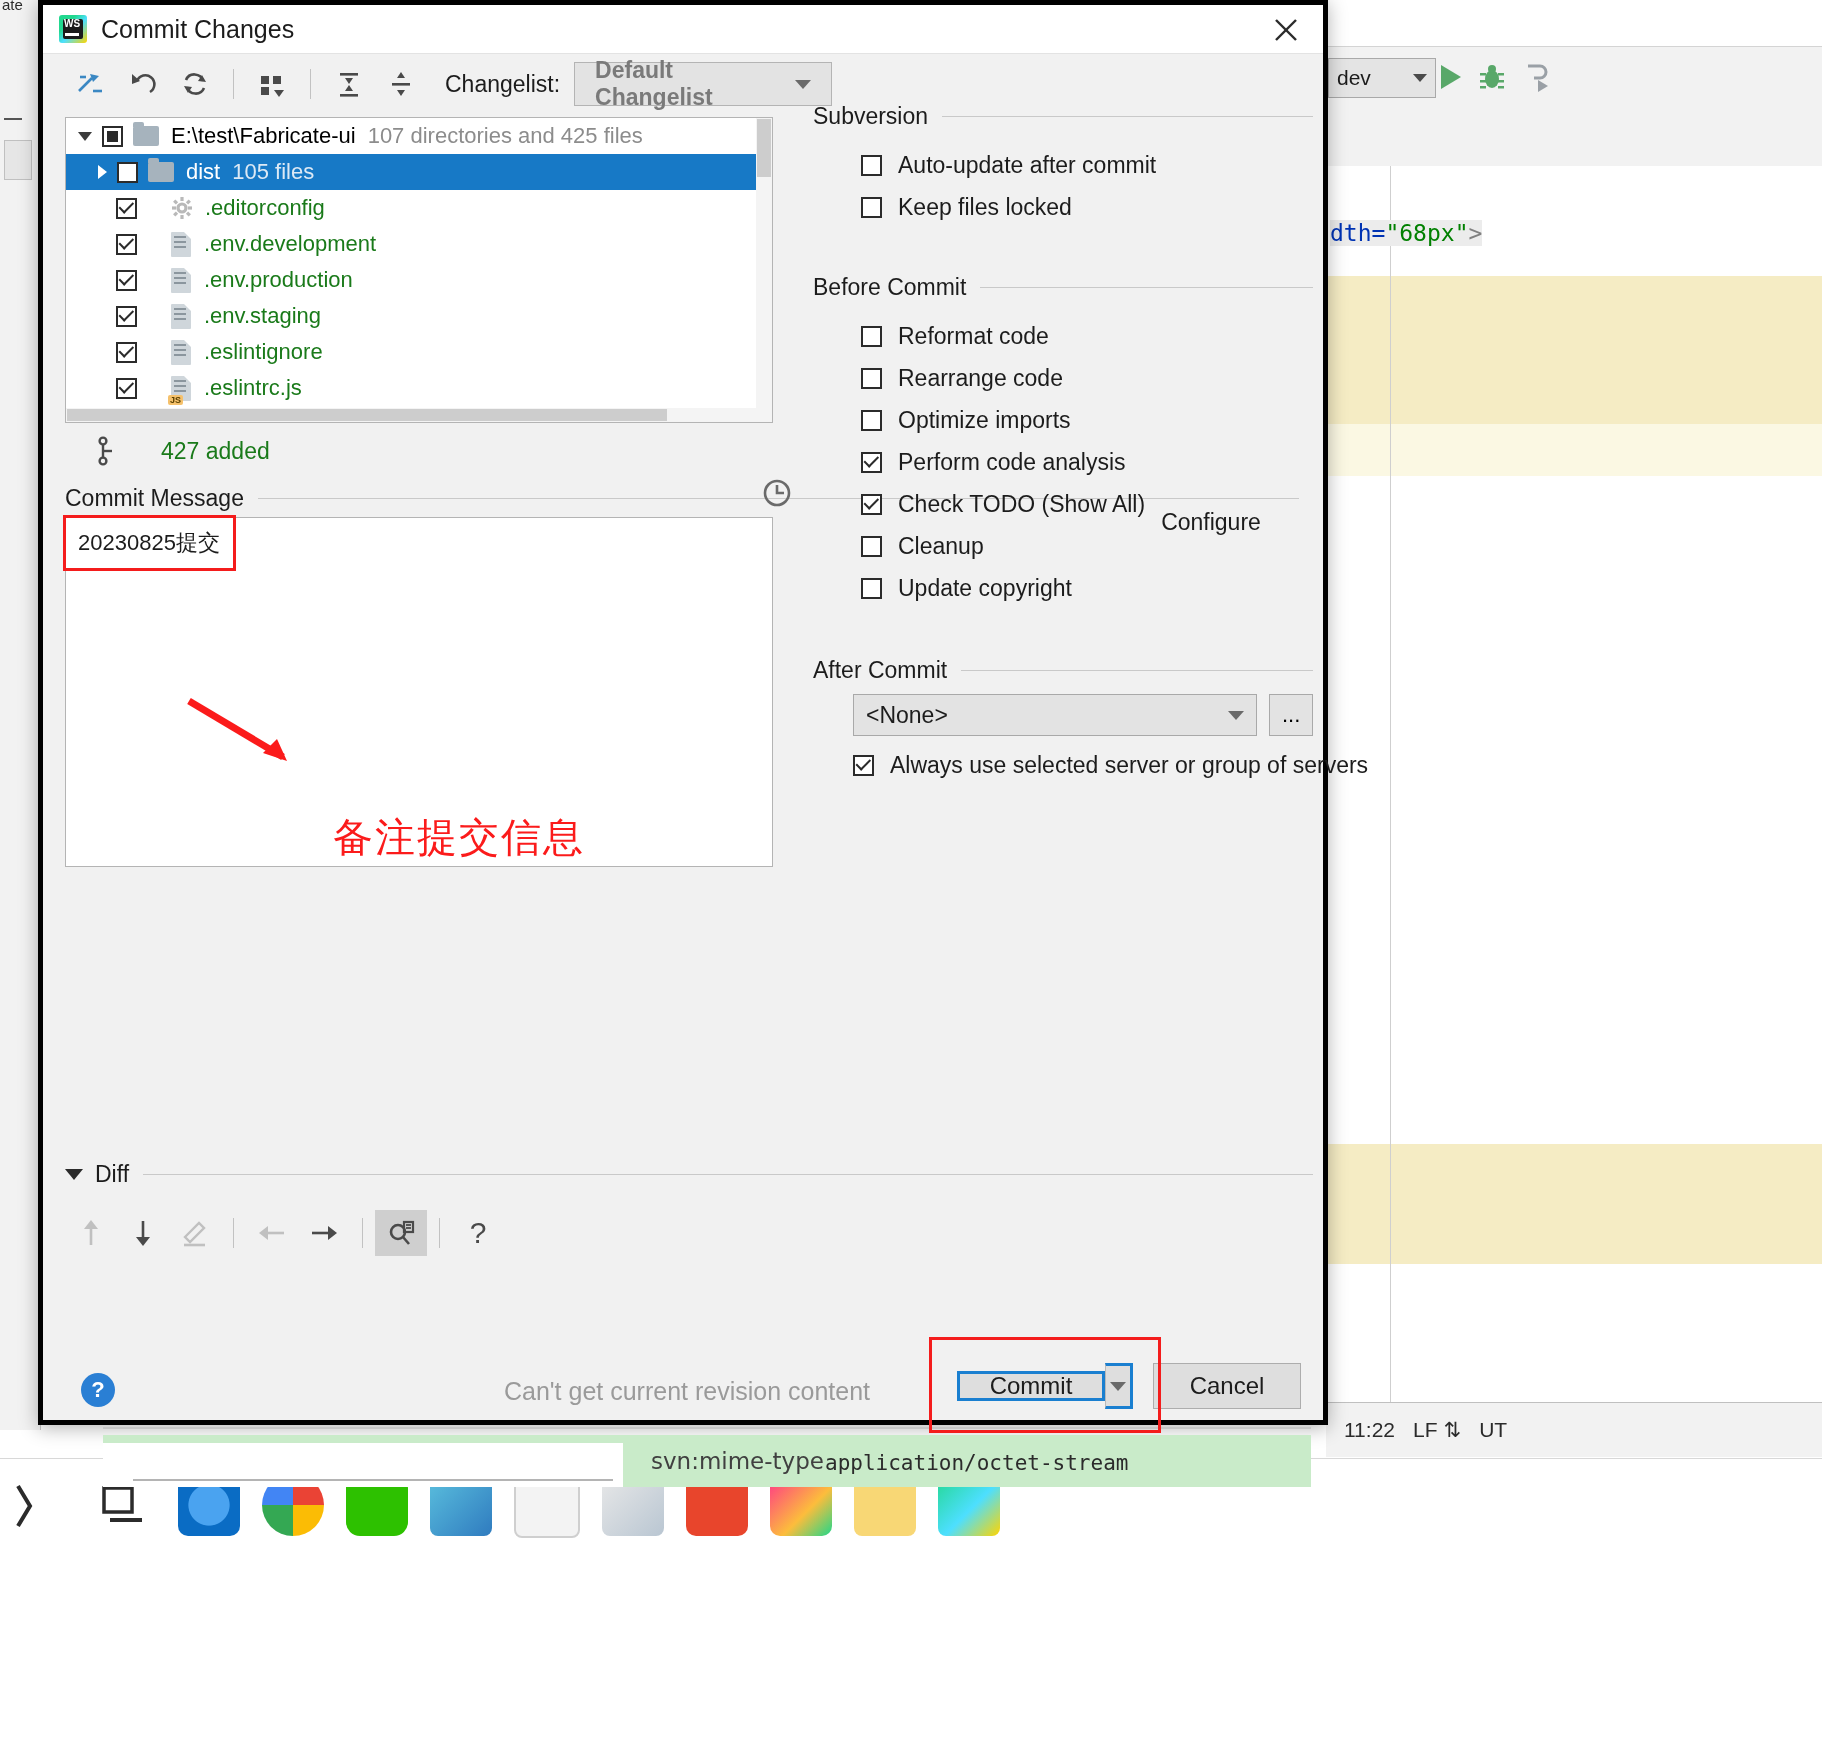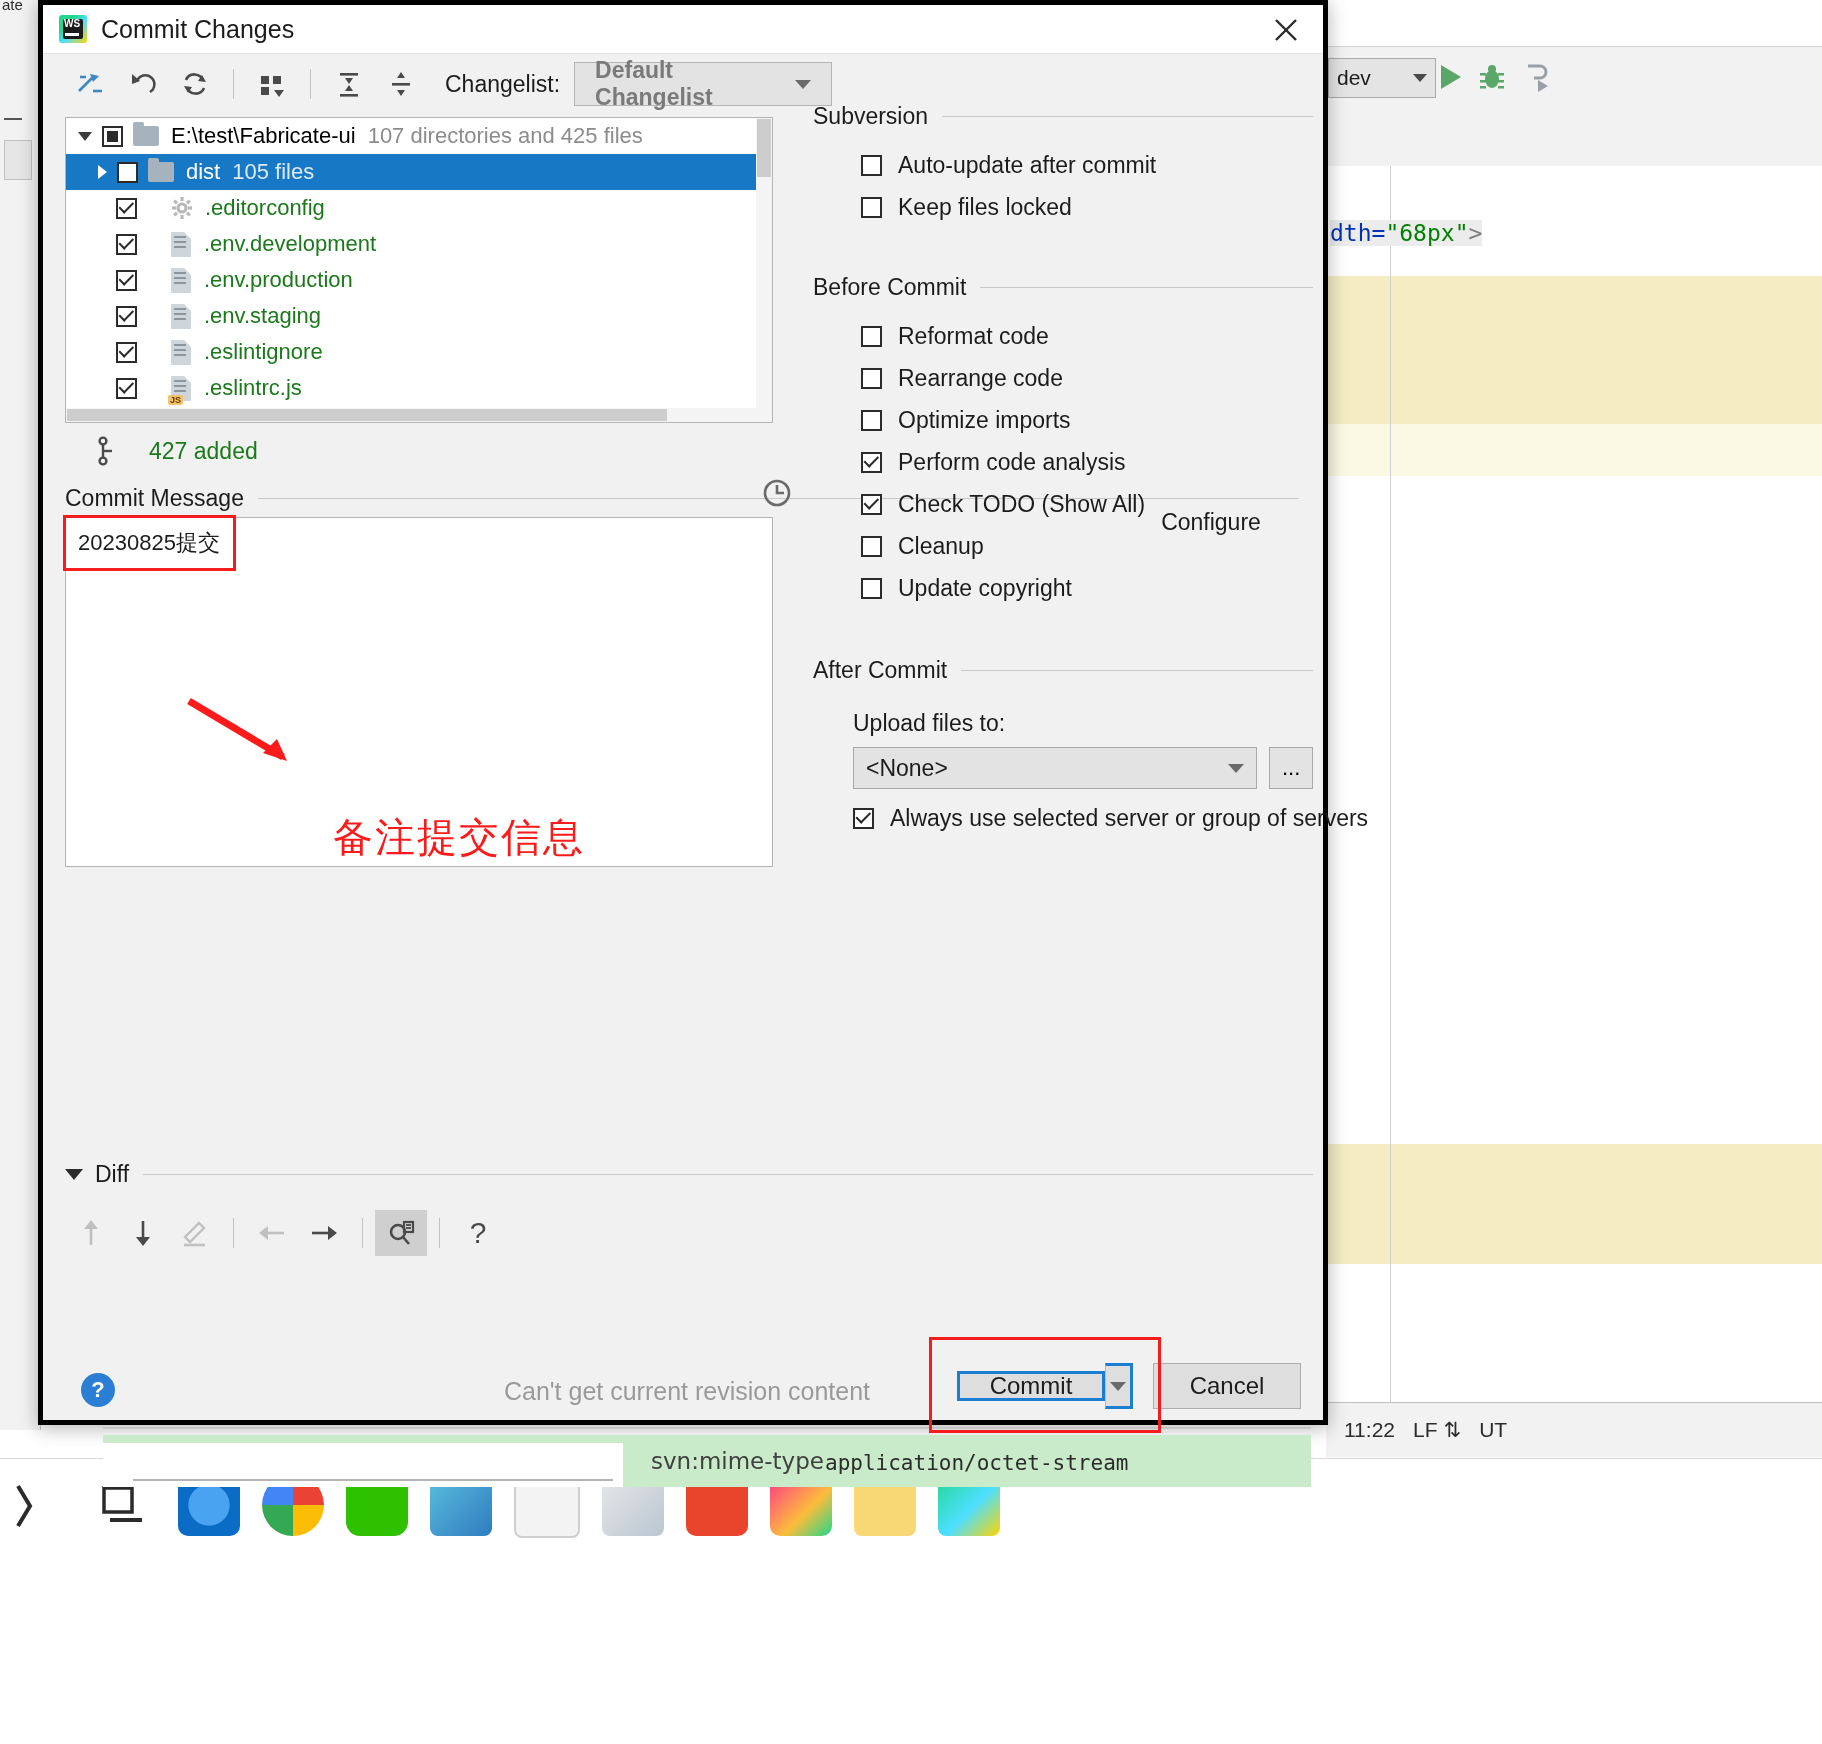--- a/index.html
+++ b/index.html
@@ -84,21 +84,21 @@
   .docicon i{position:absolute;left:3px;top:9px;width:12px;height:2px;background:#8b969e;box-shadow:0 5px 0 #8b969e, 0 -5px 0 #8b969e;}
   .jsbadge{position:absolute;left:-3px;bottom:-4px;background:#f5c16c;color:#5a4000;font-size:9px;font-weight:bold;padding:0 2px;border-radius:2px;font-family:"Liberation Sans",sans-serif;}
   .green{color:#1a7a1a;}
   .scroll-v{position:absolute;right:0;top:0;width:16px;height:304px;background:#f4f4f4;}
   .scroll-thumb{position:absolute;right:1px;top:1px;width:14px;height:58px;background:#cdcdcd;}
   .scroll-h{position:absolute;left:0;bottom:0;height:14px;width:692px;background:#f4f4f4;}
   .scroll-hthumb{position:absolute;left:1px;bottom:1px;width:600px;height:12px;background:#cdcdcd;}
 
   .added-row{position:absolute;left:22px;top:312px;height:44px;display:flex;align-items:center;}
   .branch-ico{width:28px;height:30px;margin-left:32px;}
-  .added-txt{font-size:23px;color:#1a7a1a;margin-left:24px;}
+  .added-txt{font-size:23px;color:#1a7a1a;margin-left:36px;}
 
   .cm-head{position:absolute;left:22px;top:368px;width:1248px;display:flex;align-items:center;}
   .cm-head .lbl{font-size:23px;color:#1c1c1c;}
   .cm-head .rule{flex:1;height:1px;background:#c9c9c9;margin:0 14px 0 14px;}
   .hist-icon{position:absolute;left:718px;top:360px;width:32px;height:32px;}
   .cm-box{position:absolute;left:22px;top:400px;width:708px;height:350px;background:#ffffff;border:1px solid #b4b4b4;box-sizing:border-box;}
   .cm-text{padding:10px 0 0 12px;font-size:22px;color:#1c1c1c;font-family:"Liberation Sans","DejaVu Sans",sans-serif;}
   .redbox-msg{position:absolute;left:5px;top:-18px;width:170px;height:56px;border:3px solid #f41c1c;box-sizing:border-box;pointer-events:none;}
 
   .annot-text{position:absolute;left:290px;top:693px;font-size:40px;color:#fb1b1b;font-family:"DejaVu Sans","Liberation Sans",sans-serif;letter-spacing:2px;white-space:nowrap;}
@@ -544,21 +544,20 @@
       <div class="chk-row">
         <span class="cbx"></span>
         <span class="lab">Update copyright</span>
       </div>
 
       <div style="height:48px;"></div>
       <div class="grp">
         <span class="lbl">After Commit</span>
         <span class="rule"></span>
       </div>
-      <div class="up-label">Upload files to:</div>
       <div class="up-row">
         <div class="up-combo">
           <span>&lt;None&gt;</span>
           <i class="cl-chev"></i>
         </div>
         <div class="dots-btn">...</div>
       </div>
       <div class="chk-row" style="padding-left:40px;margin-top:8px;">
         <span class="cbx checked"></span>
         <span class="lab">Always use selected server or group of servers</span>

